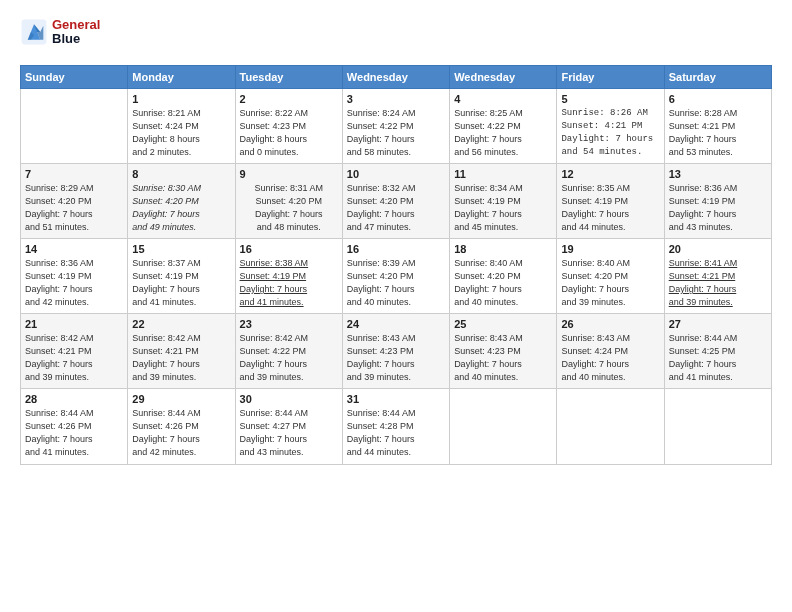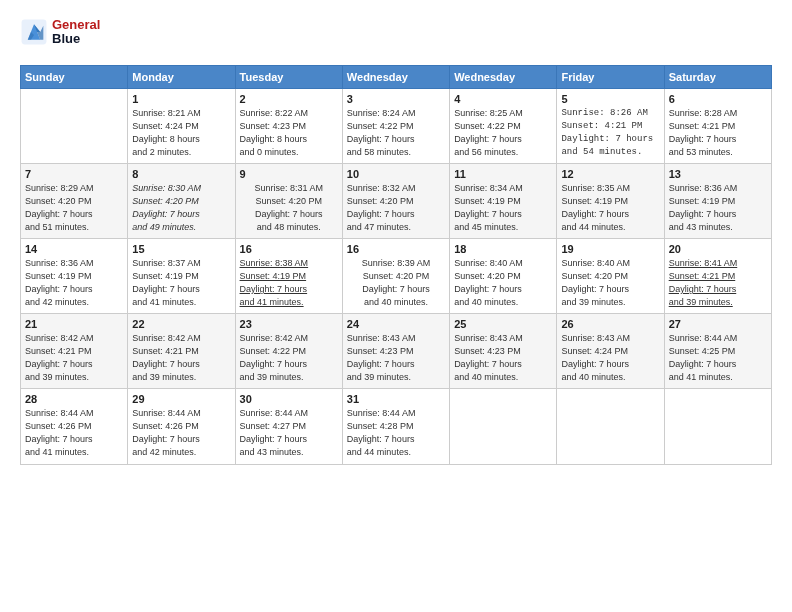--- a/index.html
+++ b/index.html
@@ -249,21 +249,21 @@
           </td>
           <td>
             <span class="day-number">16</span>
             <div class="day-info" style="white-space: pre-line; text-decoration: underline;">Sunrise: 8:38 AM
 Sunset: 4:19 PM
 Daylight: 7 hours
 and 41 minutes.</div>
           </td>
           <td>
             <span class="day-number">16</span>
-            <div class="day-info" style="white-space: pre-line; text-align: center;">Sunrise: 8:39 AM
+            <div class="day-info" style="white-space: pre-line;">Sunrise: 8:39 AM
 Sunset: 4:20 PM
 Daylight: 7 hours
 and 40 minutes.</div>
           </td>
           <td>
             <span class="day-number">18</span>
             <div class="day-info" style="white-space: pre-line;">Sunrise: 8:40 AM
 Sunset: 4:20 PM
 Daylight: 7 hours
 and 40 minutes.</div>

